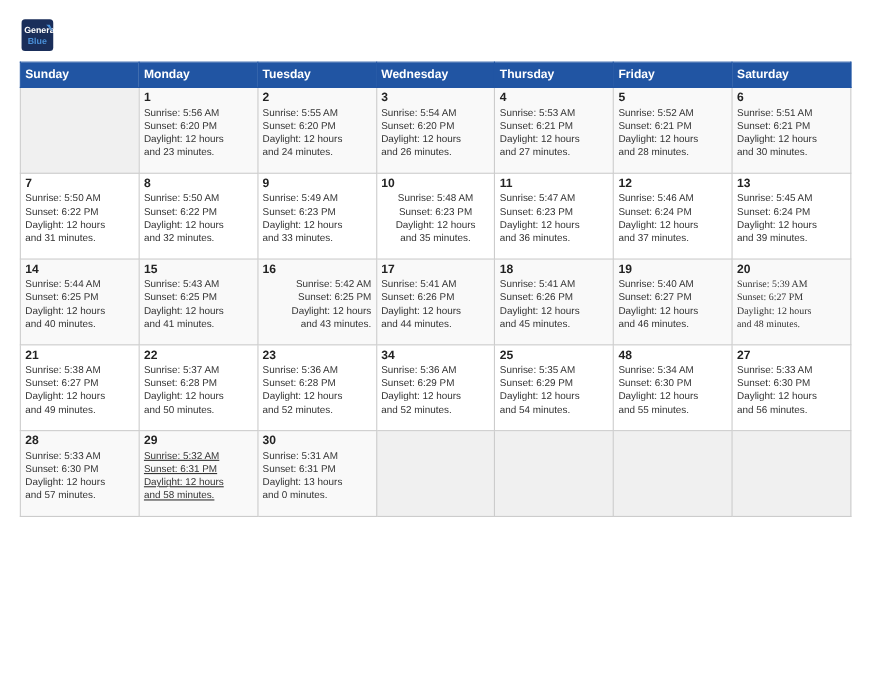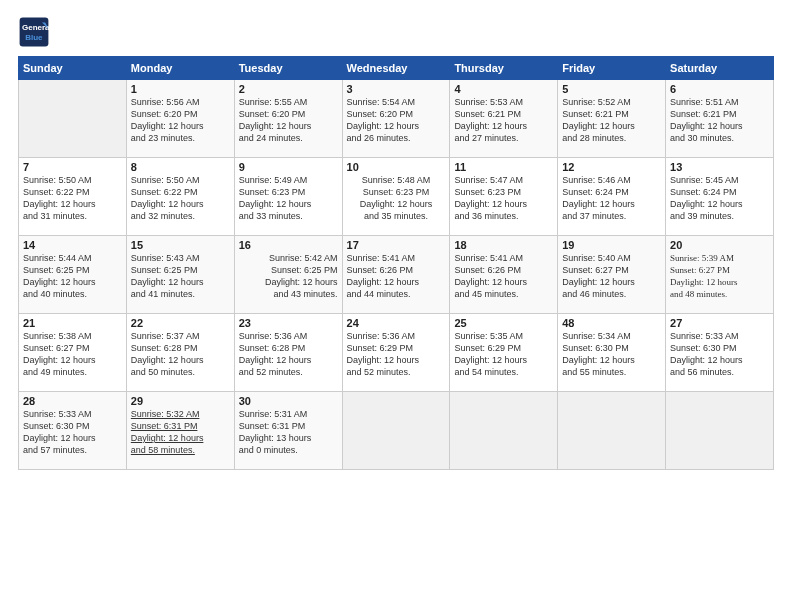--- a/index.html
+++ b/index.html
@@ -291,21 +291,21 @@
 and 50 minutes.</div>
           </td>
           <td>
             <span class="day-num">23</span>
             <div class="cell-content" style="white-space: pre-line;">Sunrise: 5:36 AM
 Sunset: 6:28 PM
 Daylight: 12 hours
 and 52 minutes.</div>
           </td>
           <td>
-            <span class="day-num">24</span>
+            <span class="day-num">34</span>
             <div class="cell-content" style="white-space: pre-line;">Sunrise: 5:36 AM
 Sunset: 6:29 PM
 Daylight: 12 hours
 and 52 minutes.</div>
           </td>
           <td>
             <span class="day-num">25</span>
             <div class="cell-content" style="white-space: pre-line;">Sunrise: 5:35 AM
 Sunset: 6:29 PM
 Daylight: 12 hours

